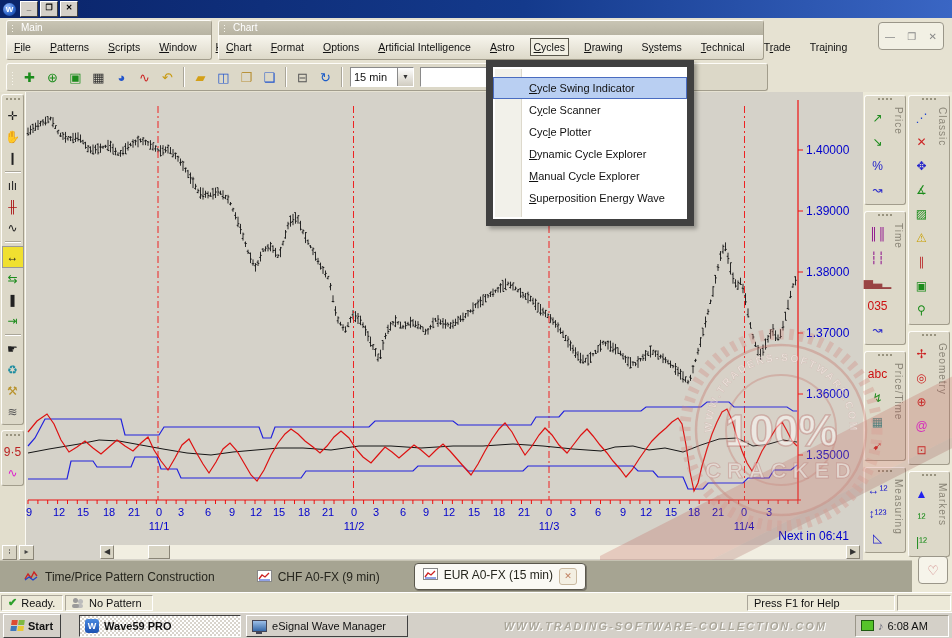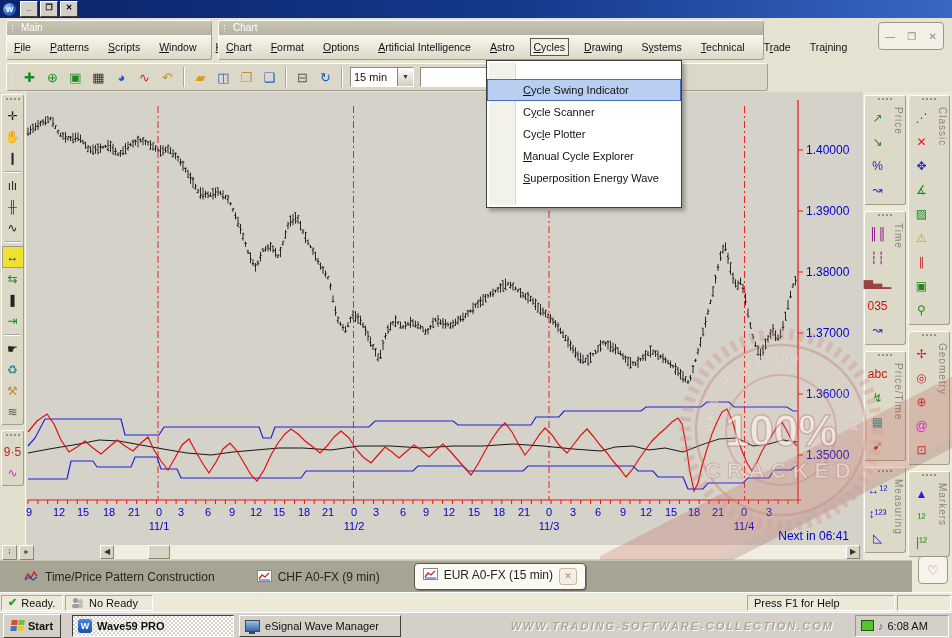--- a/index.html
+++ b/index.html
@@ -85,42 +85,42 @@
   #statusbar{position:absolute;left:0;top:592px;width:952px;height:20px;background:#ece9d8;border-top:1px solid #fff;
     display:flex;align-items:center;font-size:11px;box-sizing:border-box;z-index:6;}
   .scell{height:16px;margin:1px;border:1px solid;border-color:#aaa699 #fff #fff #aaa699;display:flex;align-items:center;
     gap:4px;padding:0 6px;white-space:pre;box-sizing:border-box;}
   .check{color:#2ca02c;font-weight:bold;}
   .ppl{width:13px;height:10px;position:relative;display:inline-block;}
   .ppl::before{content:"";position:absolute;width:5px;height:5px;border-radius:50%;background:#9a9a9a;top:0;left:1px;box-shadow:5px 1px 0 #bcbcbc;}
   .ppl::after{content:"";position:absolute;width:7px;height:4px;border-radius:2px;background:#9a9a9a;bottom:0;left:0;box-shadow:4px 0 0 #bcbcbc;}
   
   #taskbar{position:absolute;left:0;top:612px;width:952px;height:26px;background:#d4d0c8;border-top:1px solid #fff;
-    display:flex;align-items:center;gap:11px;padding:0 3px;box-sizing:border-box;z-index:6;}
+    display:flex;align-items:center;gap:18px;padding:0 3px;box-sizing:border-box;z-index:6;}
   .startbtn{height:22px;border:1px solid;border-color:#fff #404040 #404040 #fff;background:#d4d0c8;display:flex;
     align-items:center;gap:4px;padding:0 7px;font-weight:bold;font-size:11px;}
   .flag{width:13px;height:12px;display:grid;grid-template-columns:6px 6px;grid-template-rows:5px 5px;gap:1px;transform:skewX(-8deg);}
   .flag i{display:block;}
   .taskbtn{width:162px;height:22px;border:1px solid;border-color:#fff #404040 #404040 #fff;background:#d4d0c8;
     display:flex;align-items:center;gap:5px;padding:0 5px;font-size:11px;box-sizing:border-box;white-space:nowrap;overflow:hidden;}
   .taskbtn.active{border-color:#404040 #fff #fff #404040;
     background:repeating-conic-gradient(#ffffff 0% 25%,#d8d4cc 0% 50%) 0 0/4px 4px;font-weight:bold;}
   .w59{width:14px;height:14px;border-radius:3px;background:linear-gradient(#4a8ae0,#1a50b0);color:#fff;font-size:9px;
     font-weight:bold;display:flex;align-items:center;justify-content:center;flex:0 0 auto;}
   .mon{width:13px;height:10px;border:1px solid #445;background:linear-gradient(#9cbfe8,#3668a8);flex:0 0 auto;position:relative;}
   .mon::after{content:"";position:absolute;left:3px;bottom:-3px;width:6px;height:2px;background:#445;}
   .tbwm{margin-left:auto;margin-right:10px;color:#aba79b;font-weight:bold;font-style:italic;letter-spacing:2px;
     font-size:11px;text-shadow:1px 1px 0 #fff;}
   .tray{width:94px;height:22px;border:1px solid;border-color:#9a9689 #fff #fff #9a9689;display:flex;align-items:center;
     gap:4px;padding:0 5px;font-size:11px;box-sizing:border-box;}
   .net{width:11px;height:9px;background:#56c32a;border:1px solid #1d5a10;}
   .spk{color:#667;font-size:11px;}
   
-  #cmenu{position:absolute;left:486px;top:60px;width:194px;background:#fff;border:1px solid #404040;
-    box-shadow:3px 3px 4px rgba(0,0,0,0.3);z-index:100;padding:18px 0;}
+  #cmenu{position:absolute;left:486px;top:60px;width:194px;background:#fff;border:7px solid #404040;
+    box-shadow:3px 3px 4px rgba(0,0,0,0.3);z-index:100;padding:10px 0;}
   #cmenu::before{content:"";position:absolute;left:2px;top:2px;bottom:2px;width:26px;background:#f2f1ea;border-right:1px solid #ddd9cc;}
   .citem{height:22px;display:flex;align-items:center;padding-left:36px;font-size:11px;position:relative;}
   .citem.hl{background:#b9cff2;outline:1px solid #4a6cc0;outline-offset:-1px;}
   u{text-decoration:underline;}
   #wmsvg{position:absolute;left:600px;top:300px;z-index:40;pointer-events:none;}
   text{font-family:"Liberation Sans",sans-serif;}
 </style>
 </head>
 <body>
 
@@ -449,21 +449,21 @@
       </div>
     </div>
 
   <div id="statusbar">
     <span class="scell" style="width:62px;">
       <span class="check">✔</span>
       <span>Ready.</span>
     </span>
     <span class="scell" style="width:88px;">
       <span class="ppl"></span>
-      <span>No Ready</span>
+      <span>No Pattern</span>
     </span>
     <span class="scell" style="margin-left:auto;width:148px;justify-content:flex-start;">
       <span>Press F1 for Help</span>
     </span>
     <span class="scell" style="width:54px;"></span>
   </div>
 
   <div id="taskbar">
     <div class="startbtn">
       <span class="flag">
@@ -497,20 +497,23 @@
         <div class="citem hl">
           <span><u>C</u>ycle Swing Indicator</span>
         </div>
         <div class="citem">
           <span>C<u>y</u>cle Scanner</span>
         </div>
         <div class="citem">
           <span>Cyc<u>l</u>e Plotter</span>
         </div>
         <div class="citem">
+          <span><u>D</u>ynamic Cycle Explorer</span>
+        </div>
+        <div class="citem">
           <span><u>M</u>anual Cycle Explorer</span>
         </div>
         <div class="citem">
           <span><u>S</u>uperposition Energy Wave</span>
         </div>
       </div>
   </div>
 
 </div>
 

